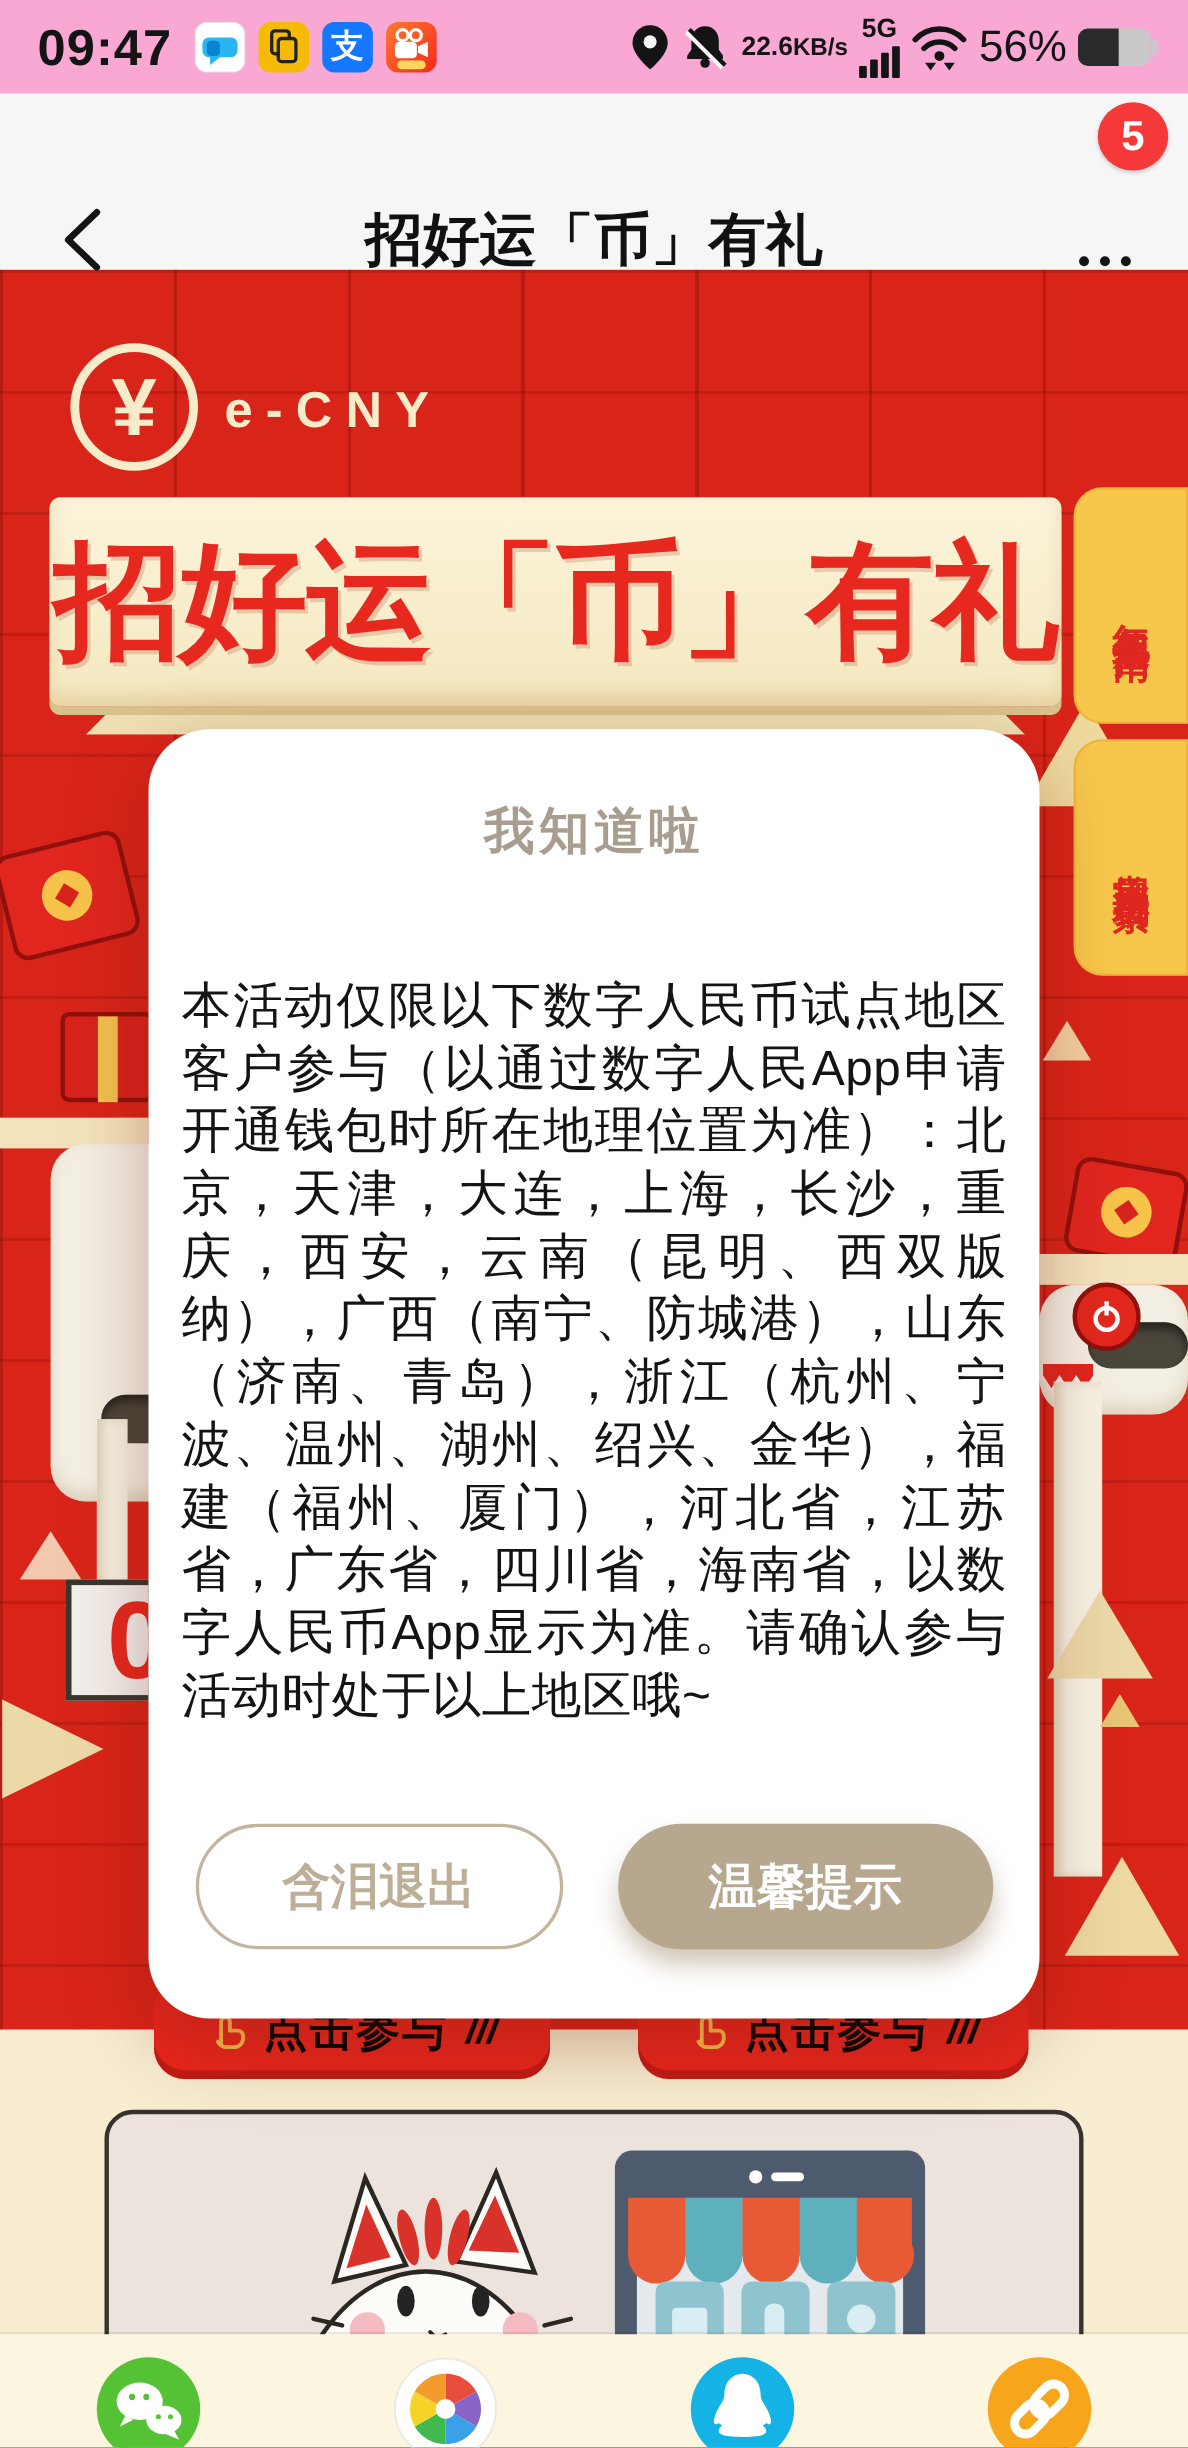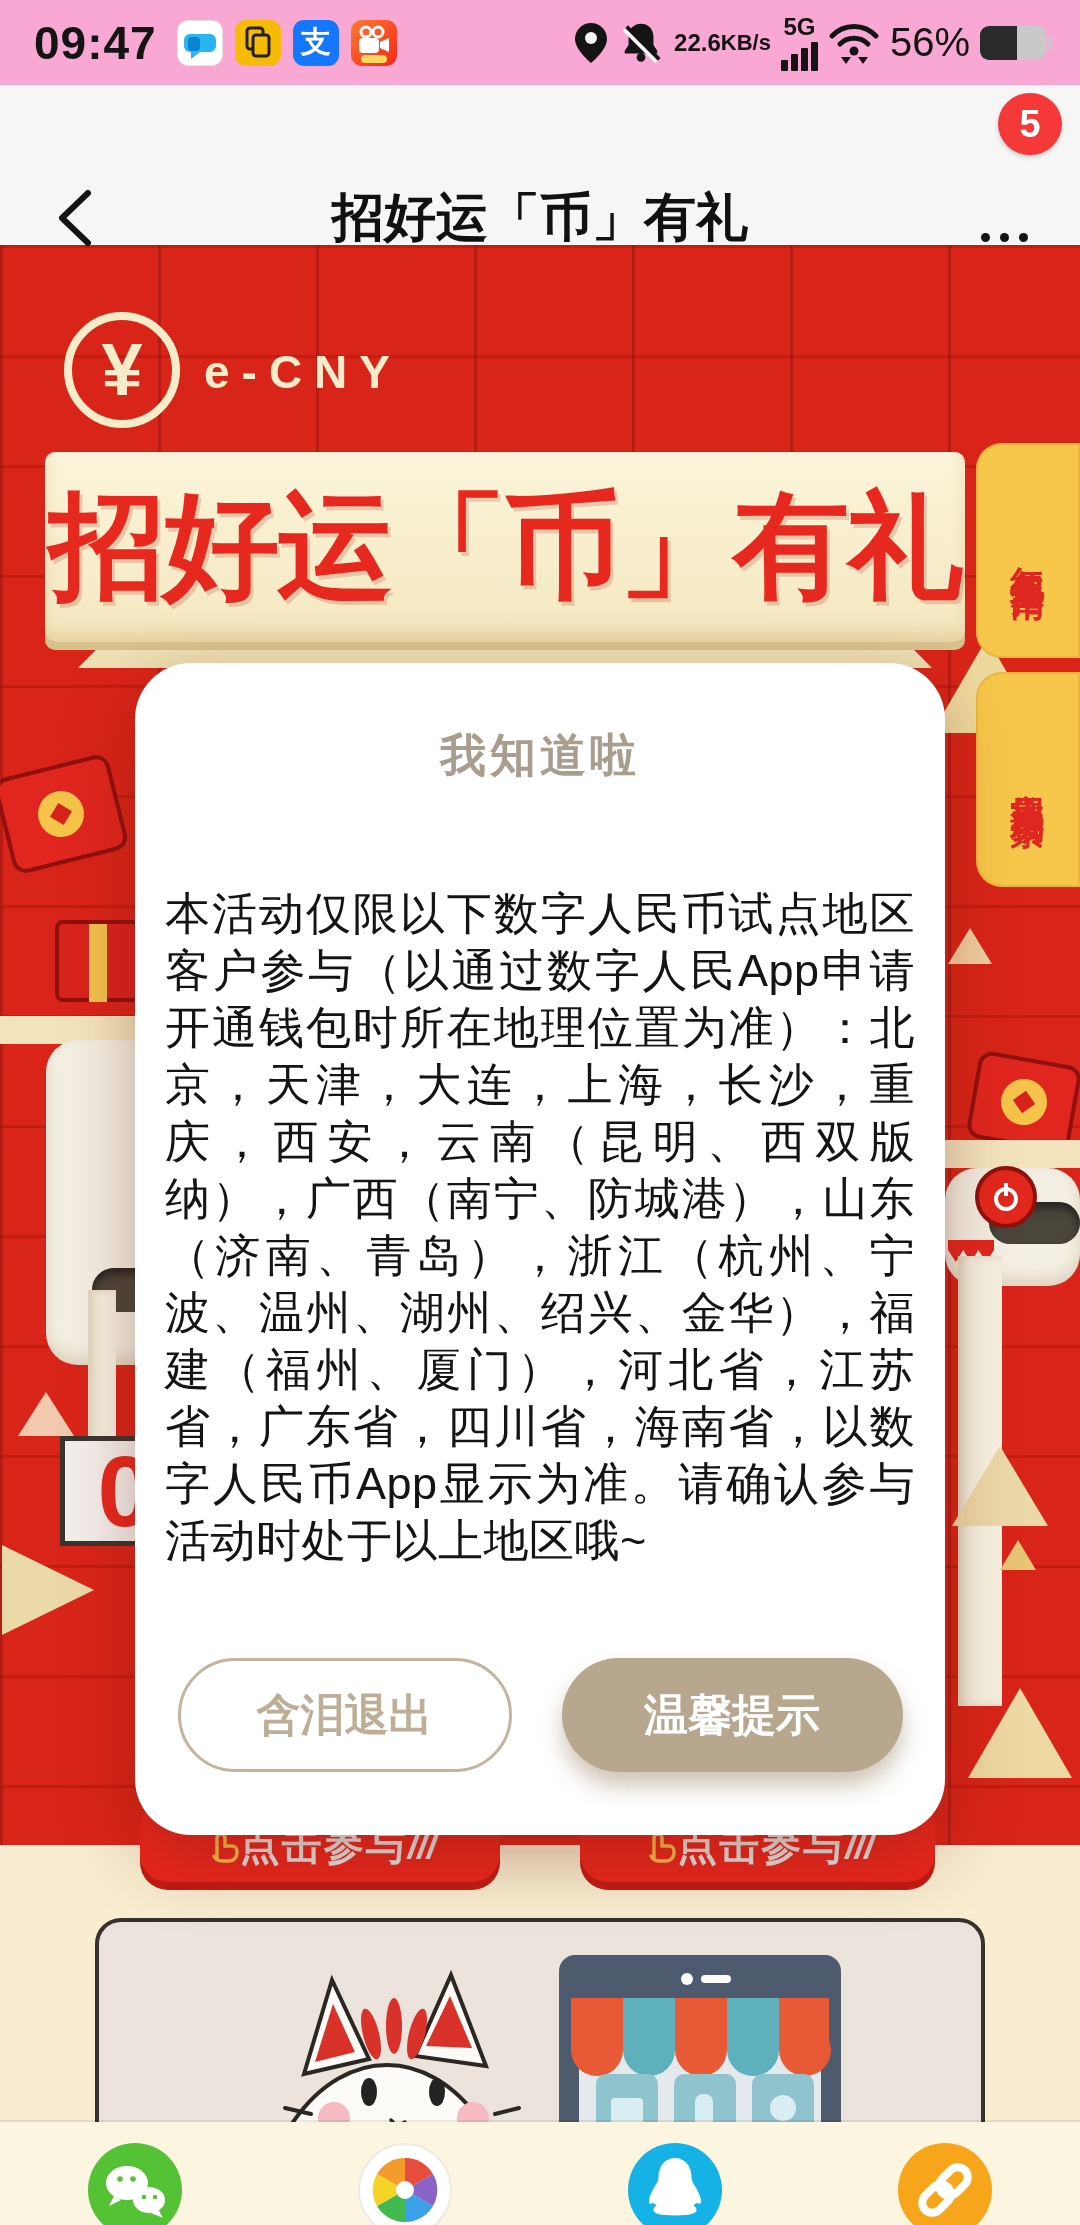--- a/index.html
+++ b/index.html
@@ -99,21 +99,21 @@
   .modal-body{margin-top:98px;font-size:45px;line-height:57px;color:#141414;text-align:justify;
     word-break:break-all;letter-spacing:.5px;}
   .modal-btns{position:absolute;left:0;top:995px;width:100%;display:flex;justify-content:center;gap:50px;}
   .btn{height:114px;border-radius:57px;display:flex;align-items:center;justify-content:center;
     font-size:44px;font-weight:600;cursor:pointer;}
   .btn-cancel{width:334px;background:#fff;border:3px solid #c3b49e;color:#bcae97;}
   .btn-confirm{width:341px;background:#b7a78f;color:#fff;box-shadow:0 14px 22px rgba(150,128,98,.45);}
 
   
   .cta{position:absolute;top:1800px;height:90px;background:#e9261d;border-radius:28px;z-index:3;
-    display:flex;align-items:center;justify-content:center;color:#e5e5e5;
+    display:flex;align-items:center;justify-content:center;gap:16px;color:#000000;
     box-shadow:inset 0 -8px 0 rgba(120,8,4,.35);cursor:pointer;}
   .cta .lbl{font-size:40px;font-weight:800;letter-spacing:2px;}
   .cta .arrows{font-size:38px;font-weight:800;font-style:italic;letter-spacing:-1px;}
   .cta1{left:140px;width:360px;}
   .cta2{left:580px;width:355px;}
 
   .promo-card{position:absolute;left:95px;top:1918px;width:890px;height:310px;background:#ece4dc;
     border:4px solid #38322c;border-radius:26px;z-index:3;overflow:hidden;}
 
   .share-bar{position:absolute;left:0;top:2122px;width:1080px;height:103px;background:#fcf6e1;z-index:30;}

